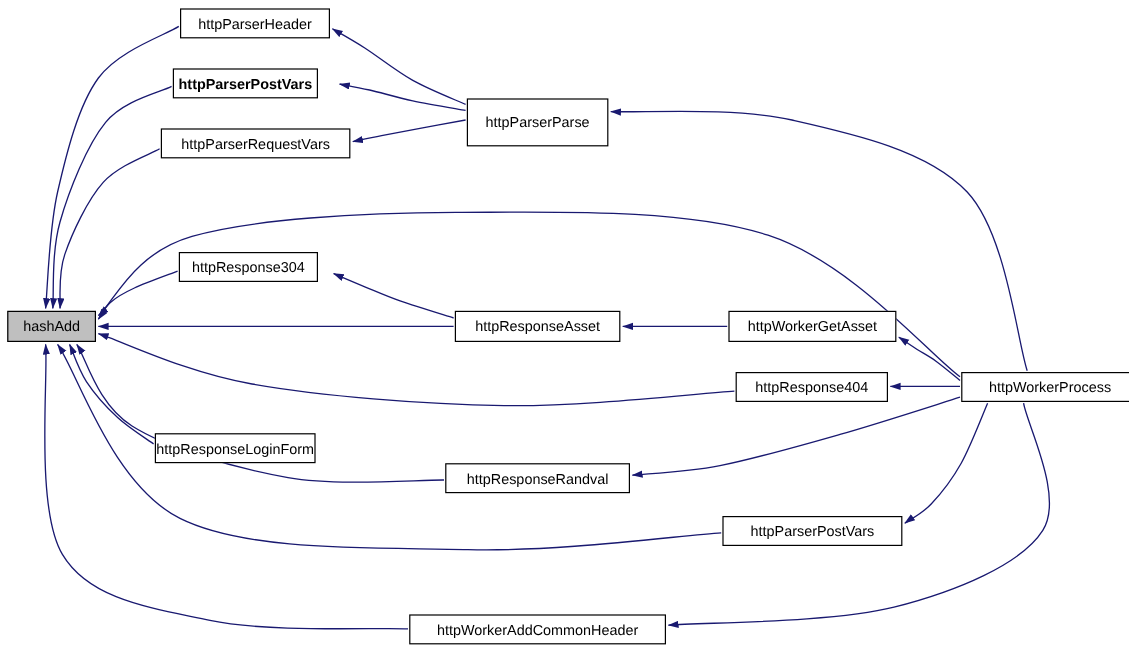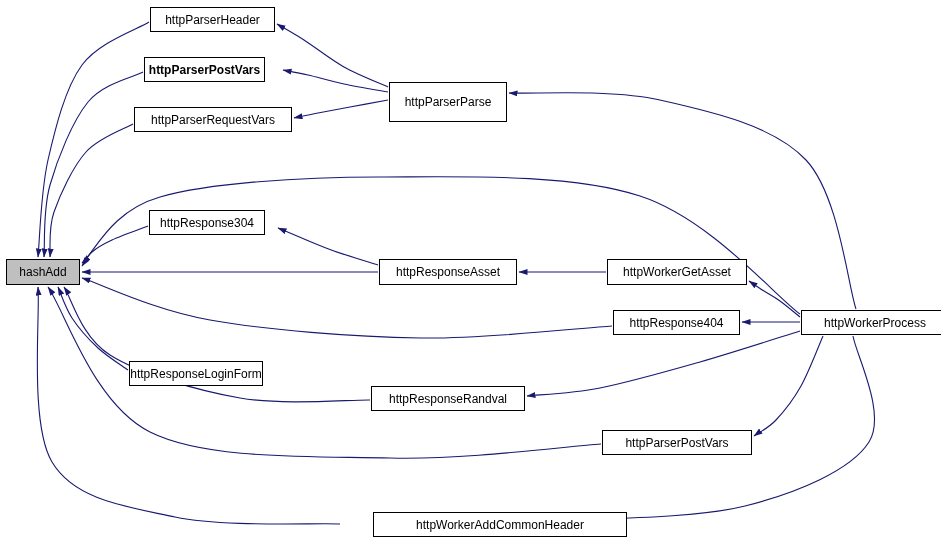--- a/index.html
+++ b/index.html
@@ -72,15 +72,15 @@
       <div class="node" style="left: 134px; top: 107px; width: 158px; height: 25px;">httpParserRequestVars</div>
       <div class="node" style="left: 389px; top: 82px; width: 118px; height: 40px;">httpParserParse</div>
       <div class="node" style="left: 149px; top: 210px; width: 116px; height: 25px;">httpResponse304</div>
       <div class="node" style="left: 379px; top: 259px; width: 138px; height: 26px;">httpResponseAsset</div>
       <div class="node" style="left: 607px; top: 259px; width: 140px; height: 26px; text-align: center;">httpWorkerGetAsset</div>
       <div class="node" style="left: 613px; top: 310px; width: 127px; height: 25px; text-align: right;">httpResponse404</div>
       <div class="node" style="left: 801px; top: 310px; width: 148px; height: 25px;">httpWorkerProcess</div>
       <div class="node" style="left: 129px; top: 361px; width: 134px; height: 25px;">httpResponseLoginForm</div>
       <div class="node" style="left: 371px; top: 386px; width: 154px; height: 25px;">httpResponseRandval</div>
       <div class="node" style="left: 602px; top: 430px; width: 150px; height: 25px;">httpParserPostVars</div>
-      <div class="node" style="left: 341px; top: 512px; width: 254px; height: 25px; margin-left: 32px;">httpWorkerAddCommonHeader</div>
+      <div class="node" style="left: 341px; top: 512px; width: 214px; height: 25px;">httpWorkerAddCommonHeader</div>
     </div>
 </div>
 
 </body></html>

